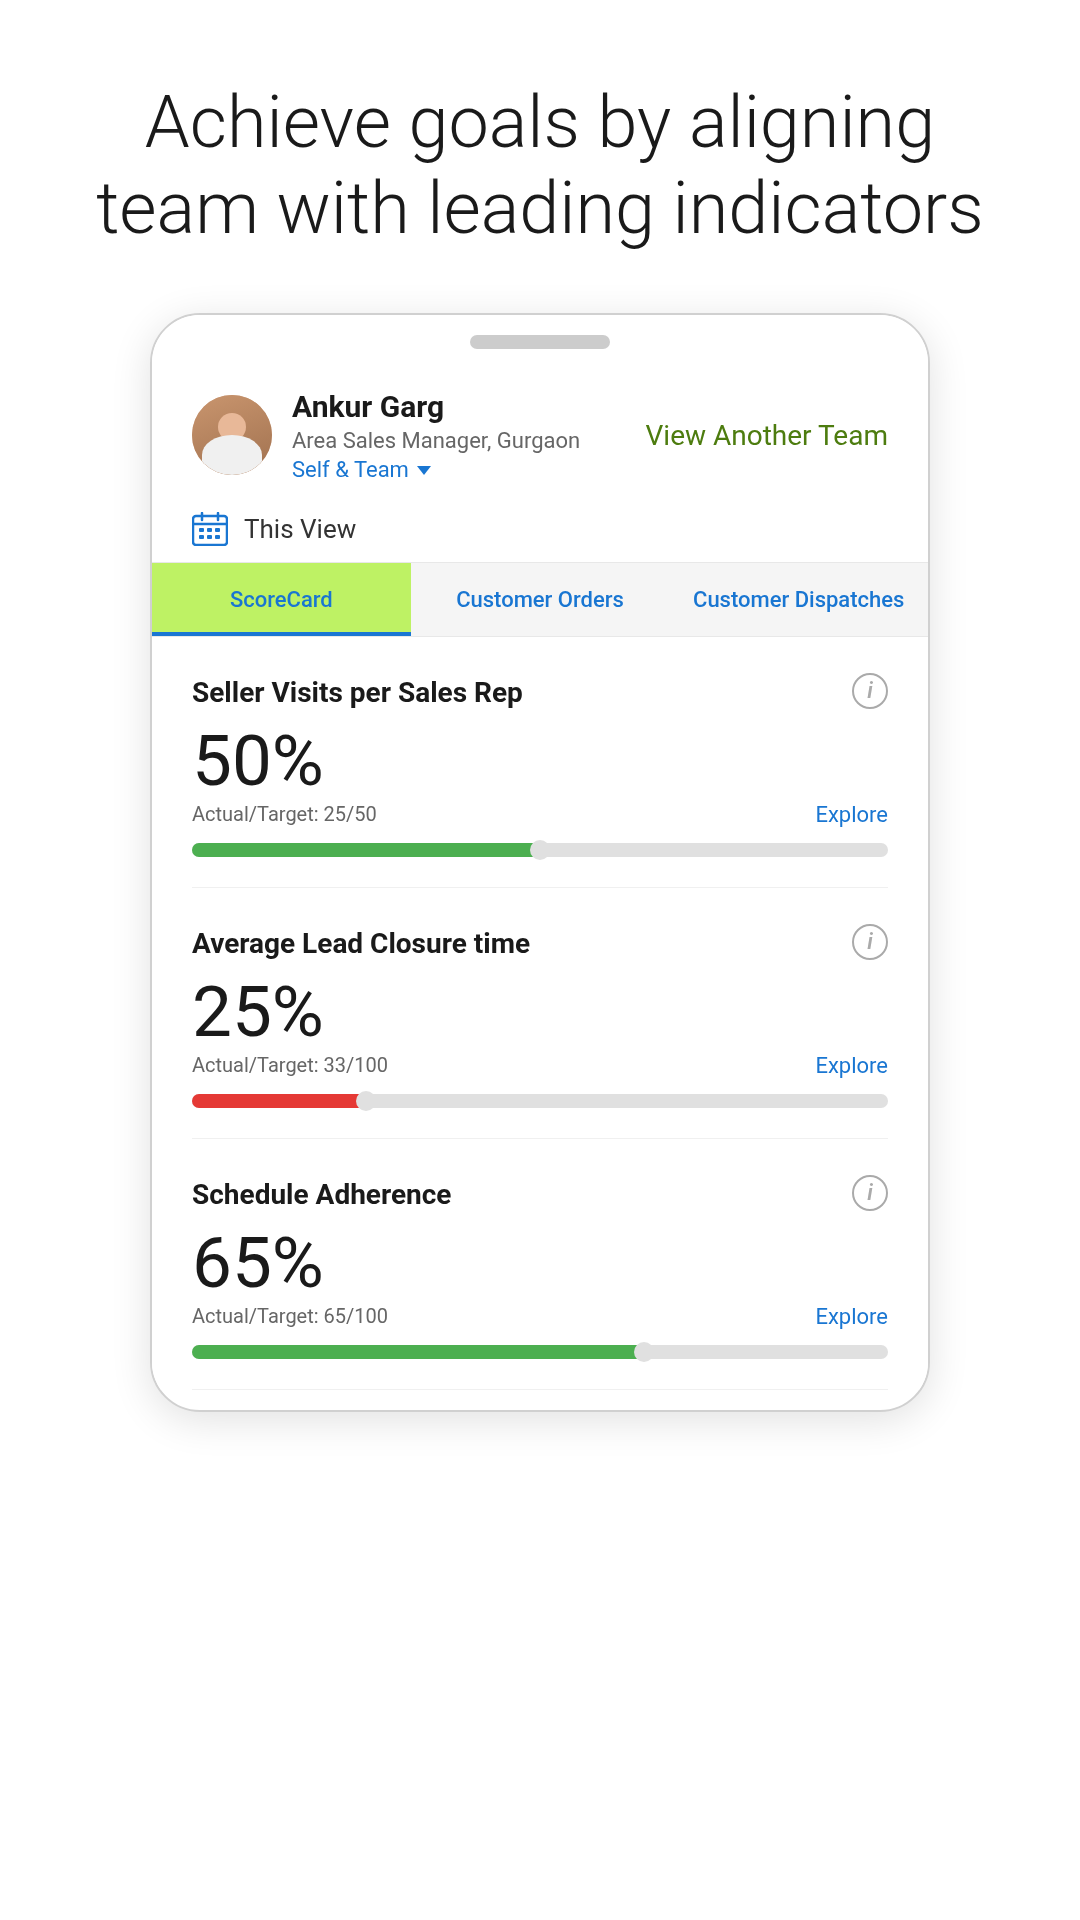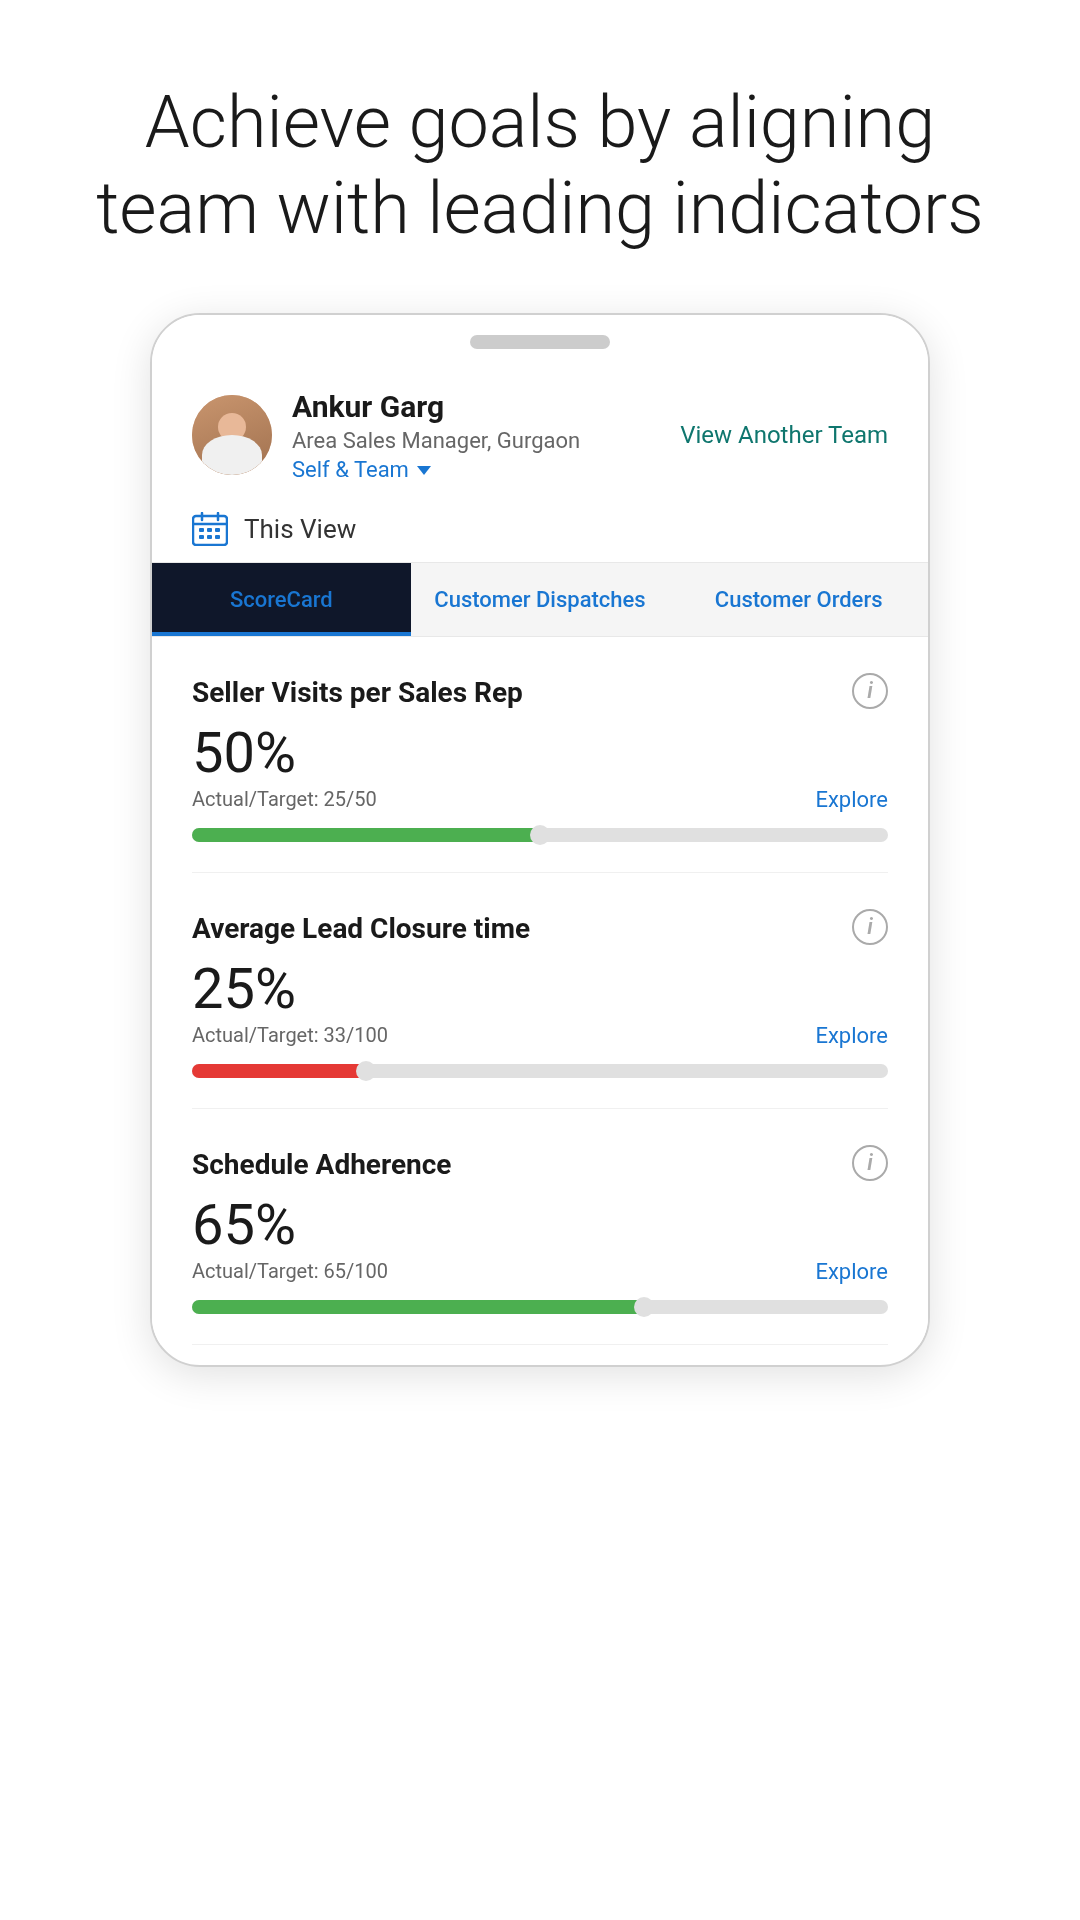--- a/index.html
+++ b/index.html
@@ -132,22 +132,22 @@
       display: inline-block;
       width: 0;
       height: 0;
       border-left: 7px solid transparent;
       border-right: 7px solid transparent;
       border-top: 9px solid #1976d2;
       margin-top: 2px;
     }
 
     .view-team-link {
-      color: #0f766e;
-      font-size: 24px;
+      color: #4d7c0f;
+      font-size: 28px;
       cursor: pointer;
       align-self: center;
       white-space: nowrap;
     }
 
     
     .date-section {
       padding: 10px 40px 16px 40px;
       display: flex;
       align-items: center;
@@ -183,21 +183,21 @@
       text-align: center;
       padding: 24px 10px;
       font-size: 22px;
       color: #1976d2;
       cursor: pointer;
       position: relative;
       font-weight: 500;
     }
 
     .tab.active {
-      background: #0f172a;
+      background: #bef264;
       color: #1976d2;
     }
 
     .tab.active::after {
       content: '';
       position: absolute;
       bottom: 0;
       left: 0;
       right: 0;
       height: 4px;
@@ -238,21 +238,21 @@
       justify-content: center;
       color: #aaaaaa;
       font-size: 22px;
       font-style: italic;
       font-weight: 600;
       cursor: pointer;
       flex-shrink: 0;
     }
 
     .metric-percent {
-      font-size: 56px;
+      font-size: 71px;
       font-weight: 400;
       color: #1a1a1a;
       line-height: 1;
       margin-bottom: 6px;
     }
 
     .metric-actual {
       font-size: 20px;
       color: #666666;
       margin-bottom: 16px;
@@ -344,22 +344,22 @@
         <rect x="7" y="23" width="5" height="4" rx="1" fill="#1976d2"></rect>
         <rect x="15" y="23" width="5" height="4" rx="1" fill="#1976d2"></rect>
         <rect x="23" y="23" width="5" height="4" rx="1" fill="#1976d2"></rect>
       </svg>
     </div>
     <div class="date-label">This View</div>
   </div>
 
   <div class="tabs-section">
     <div class="tab active">ScoreCard</div>
+    <div class="tab">Customer Orders</div>
     <div class="tab">Customer Dispatches</div>
-    <div class="tab">Customer Orders</div>
   </div>
 
   <div class="metrics-container">
 
     <div class="metric-card">
       <div class="metric-header">
         <div class="metric-title">Seller Visits per Sales Rep</div>
         <div class="info-icon">i</div>
       </div>
       <div class="metric-percent">50%</div>

